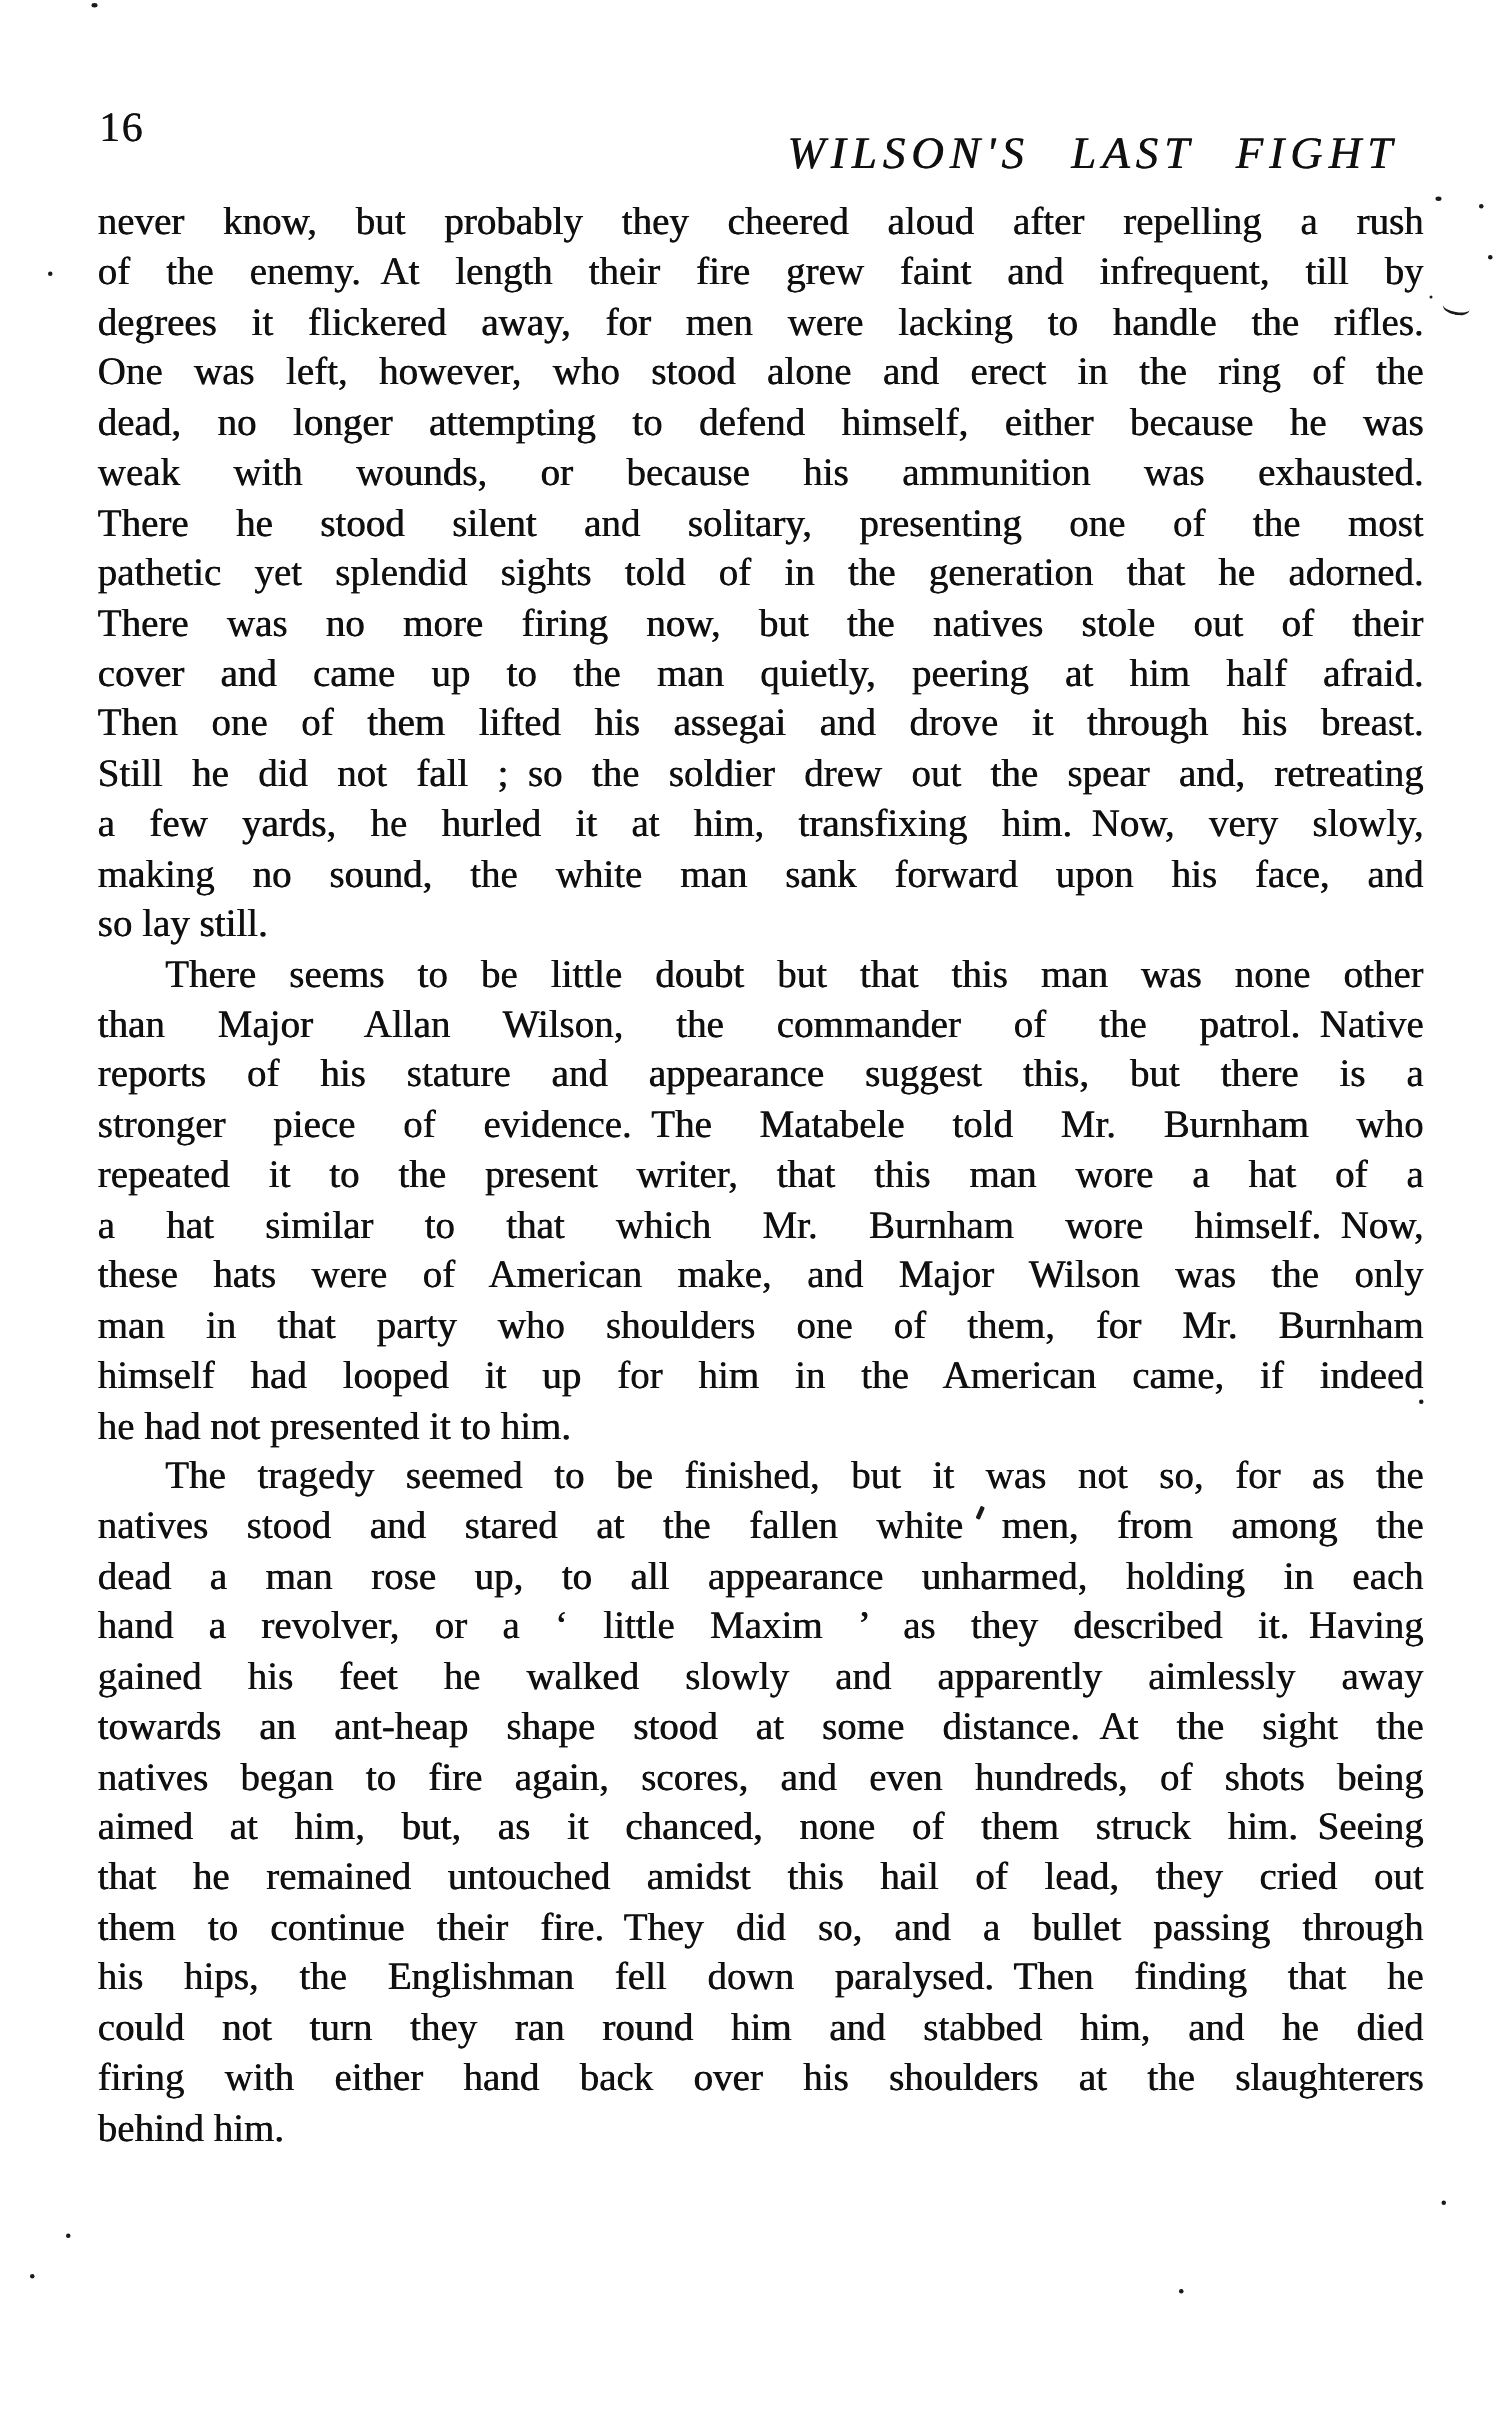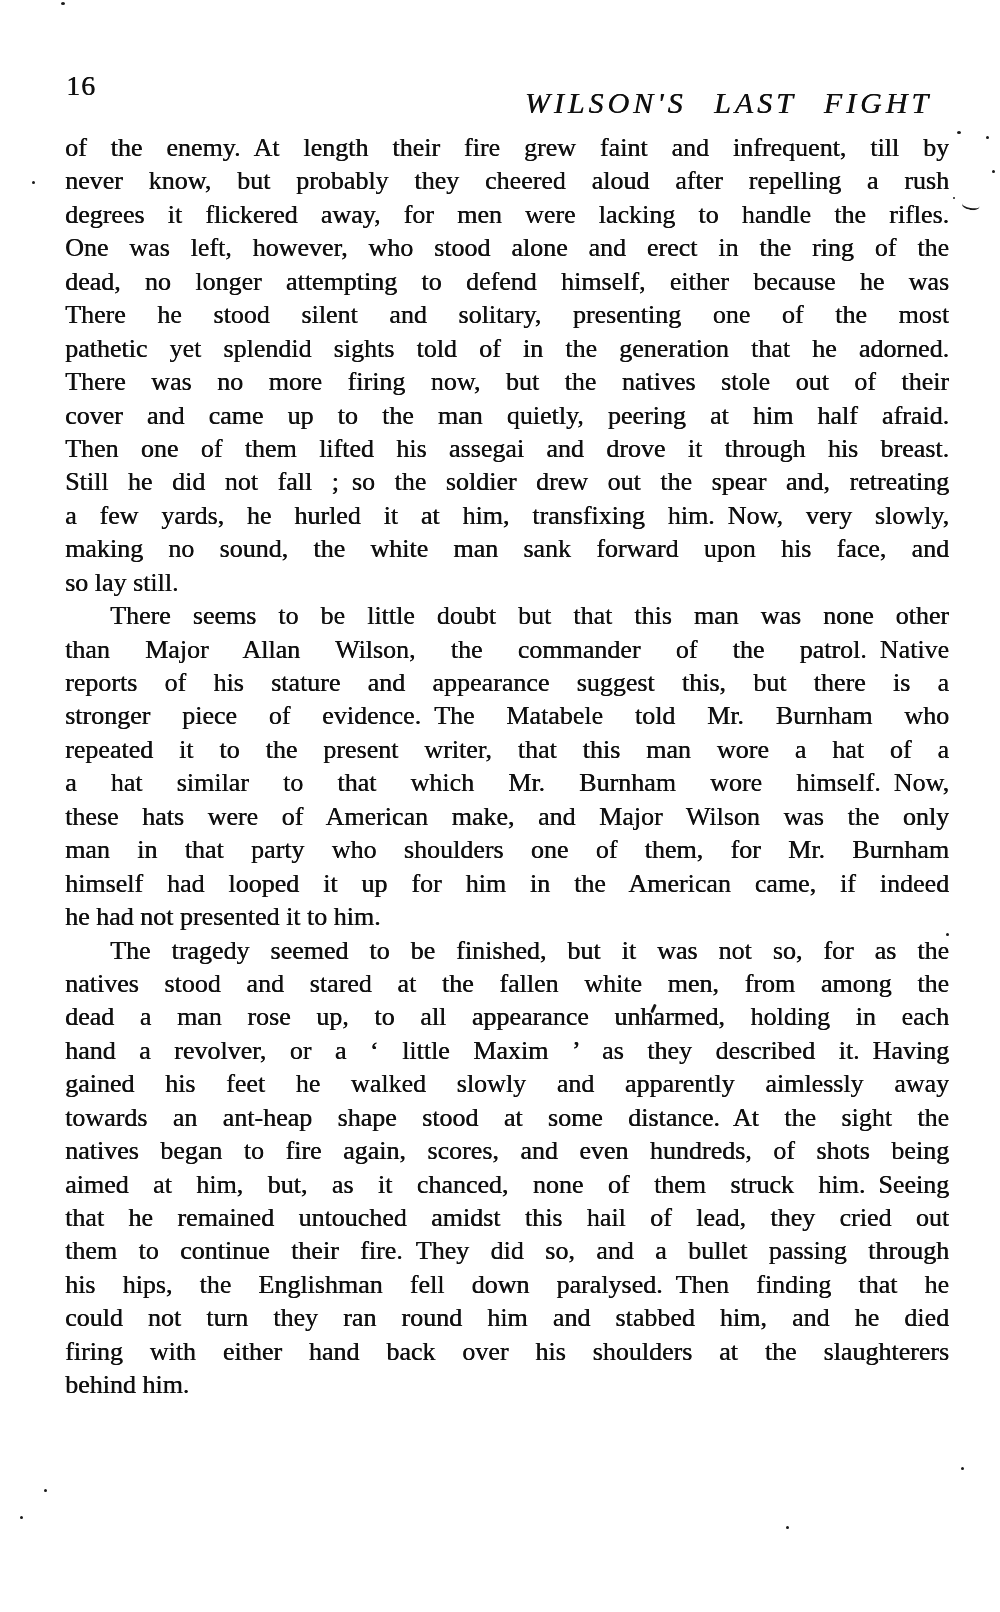--- a/index.html
+++ b/index.html
@@ -59,25 +59,26 @@
 
 <div class="page">
 
   <header class="page-header">
     <span class="page-number">16</span>
     <h1 class="running-title">WILSON'S LAST FIGHT</h1>
   </header>
 
   <main class="text-block">
       <div class="paragraph">
+        <div class="text-line">never know, but probably they cheered aloud after repelling a rush</div>
         <div class="text-line">of the enemy. At length their fire grew faint and infrequent, till by</div>
-        <div class="text-line">never know, but probably they cheered aloud after repelling a rush</div>
         <div class="text-line">degrees it flickered away, for men were lacking to handle the rifles.</div>
         <div class="text-line">One was left, however, who stood alone and erect in the ring of the</div>
         <div class="text-line">dead, no longer attempting to defend himself, either because he was</div>
+        <div class="text-line">weak with wounds, or because his ammunition was exhausted.</div>
         <div class="text-line">There he stood silent and solitary, presenting one of the most</div>
         <div class="text-line">pathetic yet splendid sights told of in the generation that he adorned.</div>
         <div class="text-line">There was no more firing now, but the natives stole out of their</div>
         <div class="text-line">cover and came up to the man quietly, peering at him half afraid.</div>
         <div class="text-line">Then one of them lifted his assegai and drove it through his breast.</div>
         <div class="text-line">Still he did not fall ; so the soldier drew out the spear and, retreating</div>
         <div class="text-line">a few yards, he hurled it at him, transfixing him. Now, very slowly,</div>
         <div class="text-line">making no sound, the white man sank forward upon his face, and</div>
         <div class="text-line last">so lay still.</div>
       </div>

